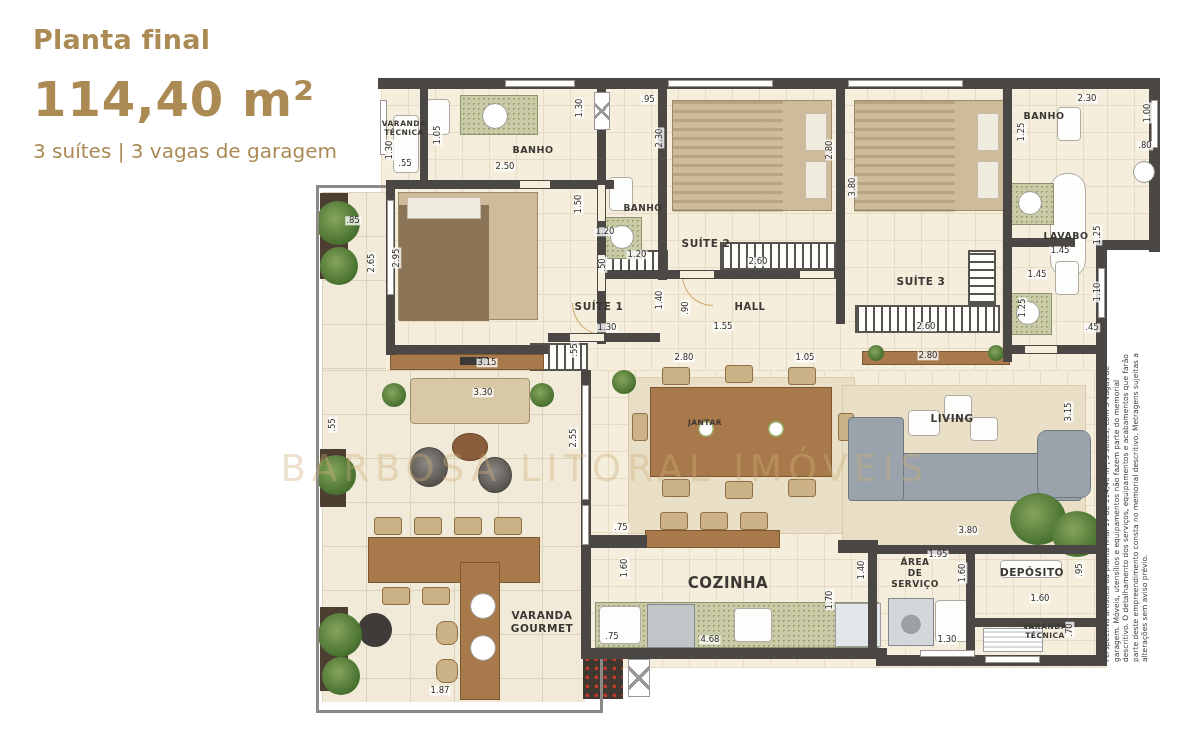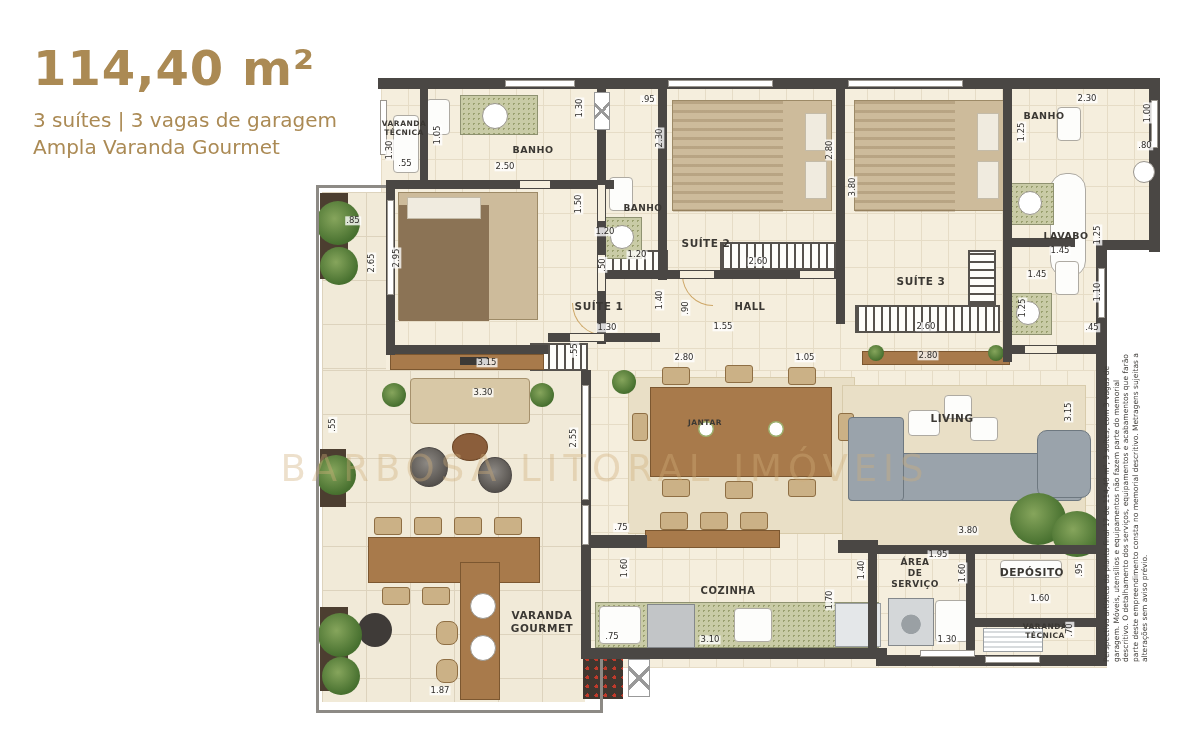--- a/index.html
+++ b/index.html
@@ -78,23 +78,23 @@
   .disc{position:absolute;left:1102px;top:662px;width:312px;
       transform:rotate(-90deg);transform-origin:top left;
       font-size:7.5px;line-height:9.5px;color:#3f3c38;z-index:6;}
 </style>
 </head>
 <body>
 
 <div class="page">
 
   <div class="hdr">
+    <div class="t">Planta final</div>
     <div class="a">114,40 m²</div>
     <div class="f">3 suítes  | 3 vagas de garagem</div>
-    <div class="f2">Ampla Varanda Gourmet</div>
   </div>
 
   <div class="plan">
 
     <div class="floor" style="left:71px;top:13px;width:726px;height:292px;"></div>
     <div class="floor" style="left:271px;top:305px;width:526px;height:298px;"></div>
     <div class="floor" style="left:797px;top:13px;width:45px;height:162px;"></div>
     <div class="bfloor" style="left:12px;top:127px;width:64px;height:510px;"></div>
     <div class="bfloor" style="left:12px;top:305px;width:263px;height:332px;"></div>
 
@@ -272,21 +272,21 @@
       <div class="rlabel" style="left: 223px; top: 85px; font-size: 9.5px;">BANHO</div>
       <div class="rlabel" style="left: 333px; top: 143px; font-size: 9px;">BANHO</div>
       <div class="rlabel" style="left: 396px; top: 178px; font-size: 10.5px;">SUÍTE 2</div>
       <div class="rlabel" style="left: 588px; top: 216px; font-size: 10.5px; margin-left: 23px;">SUÍTE 3</div>
       <div class="rlabel" style="left: 289px; top: 241px; font-size: 10.5px;">SUÍTE 1</div>
       <div class="rlabel" style="left: 440px; top: 242px; font-size: 10px;">HALL</div>
       <div class="rlabel" style="left: 734px; top: 51px; font-size: 9.5px;">BANHO</div>
       <div class="rlabel" style="left: 744px; top: 171px; font-size: 9.5px; padding-left: 24px;">LAVABO</div>
       <div class="rlabel" style="left: 395px; top: 357px; font-size: 7.5px;">JANTAR</div>
       <div class="rlabel" style="left: 642px; top: 353px; font-size: 10.5px;">LIVING</div>
-      <div class="rlabel" style="left: 418px; top: 518px; font-size: 10px; margin-top: 8px;">COZINHA</div>
+      <div class="rlabel" style="left: 418px; top: 518px; font-size: 15px;">COZINHA</div>
       <div class="rlabel" style="left: 605px; top: 508px; font-size: 9px;">ÁREA
 DE
 SERVIÇO</div>
       <div class="rlabel" style="left: 722px; top: 507px; font-size: 10.5px;">DEPÓSITO</div>
       <div class="rlabel" style="left: 735px; top: 566px; font-size: 7.5px;">VARANDA
 TÉCNICA</div>
       <div class="rlabel" style="left: 232px; top: 557px; font-size: 10.5px;">VARANDA
 GOURMET</div>
       <div class="dim r" style="left: 80px; top: 85px;">1.30</div>
       <div class="dim" style="left: 95px; top: 99px;">.55</div>
@@ -328,21 +328,21 @@
       <div class="dim" style="left: 618px; top: 291px;">2.80</div>
       <div class="dim r" style="left: 759px; top: 347px;">3.15</div>
       <div class="dim r" style="left: 264px; top: 373px;">2.55</div>
       <div class="dim" style="left: 658px; top: 466px;">3.80</div>
       <div class="dim" style="left: 628px; top: 490px;">1.95</div>
       <div class="dim" style="left: 311px; top: 463px;">.75</div>
       <div class="dim r" style="left: 315px; top: 503px;">1.60</div>
       <div class="dim r" style="left: 520px; top: 535px;">1.70</div>
       <div class="dim r" style="left: 552px; top: 505px;">1.40</div>
       <div class="dim" style="left: 302px; top: 572px;">.75</div>
-      <div class="dim" style="left: 400px; top: 575px;">3.10</div>
+      <div class="dim" style="left: 400px; top: 575px;">4.68</div>
       <div class="dim r" style="left: 653px; top: 508px;">1.60</div>
       <div class="dim r" style="left: 770px; top: 505px;">.95</div>
       <div class="dim" style="left: 730px; top: 534px;">1.60</div>
       <div class="dim r" style="left: 760px; top: 565px;">.70</div>
       <div class="dim" style="left: 637px; top: 575px;">1.30</div>
       <div class="dim" style="left: 130px; top: 626px;">1.87</div>
       <div class="dim r" style="left: 23px; top: 360px;">.55</div>
     </div>
 
   <div class="wm1">BARBOSA LITORAL IMÓVEIS</div>

